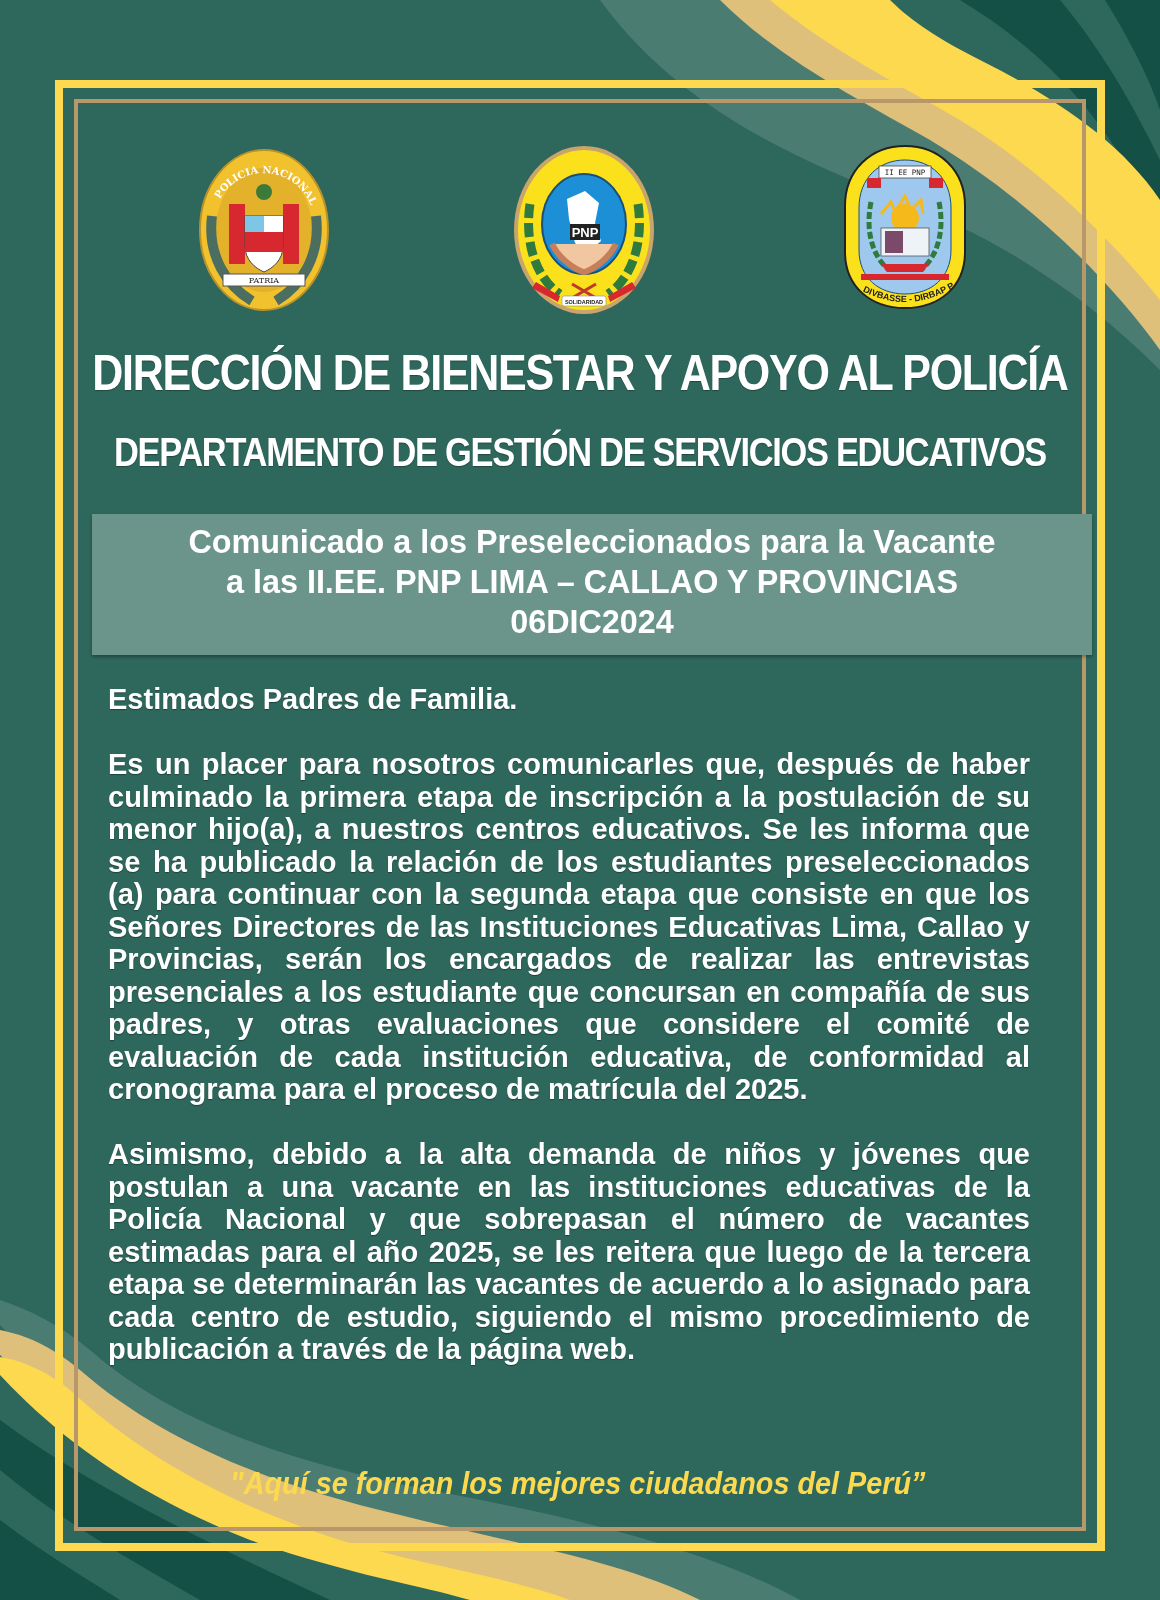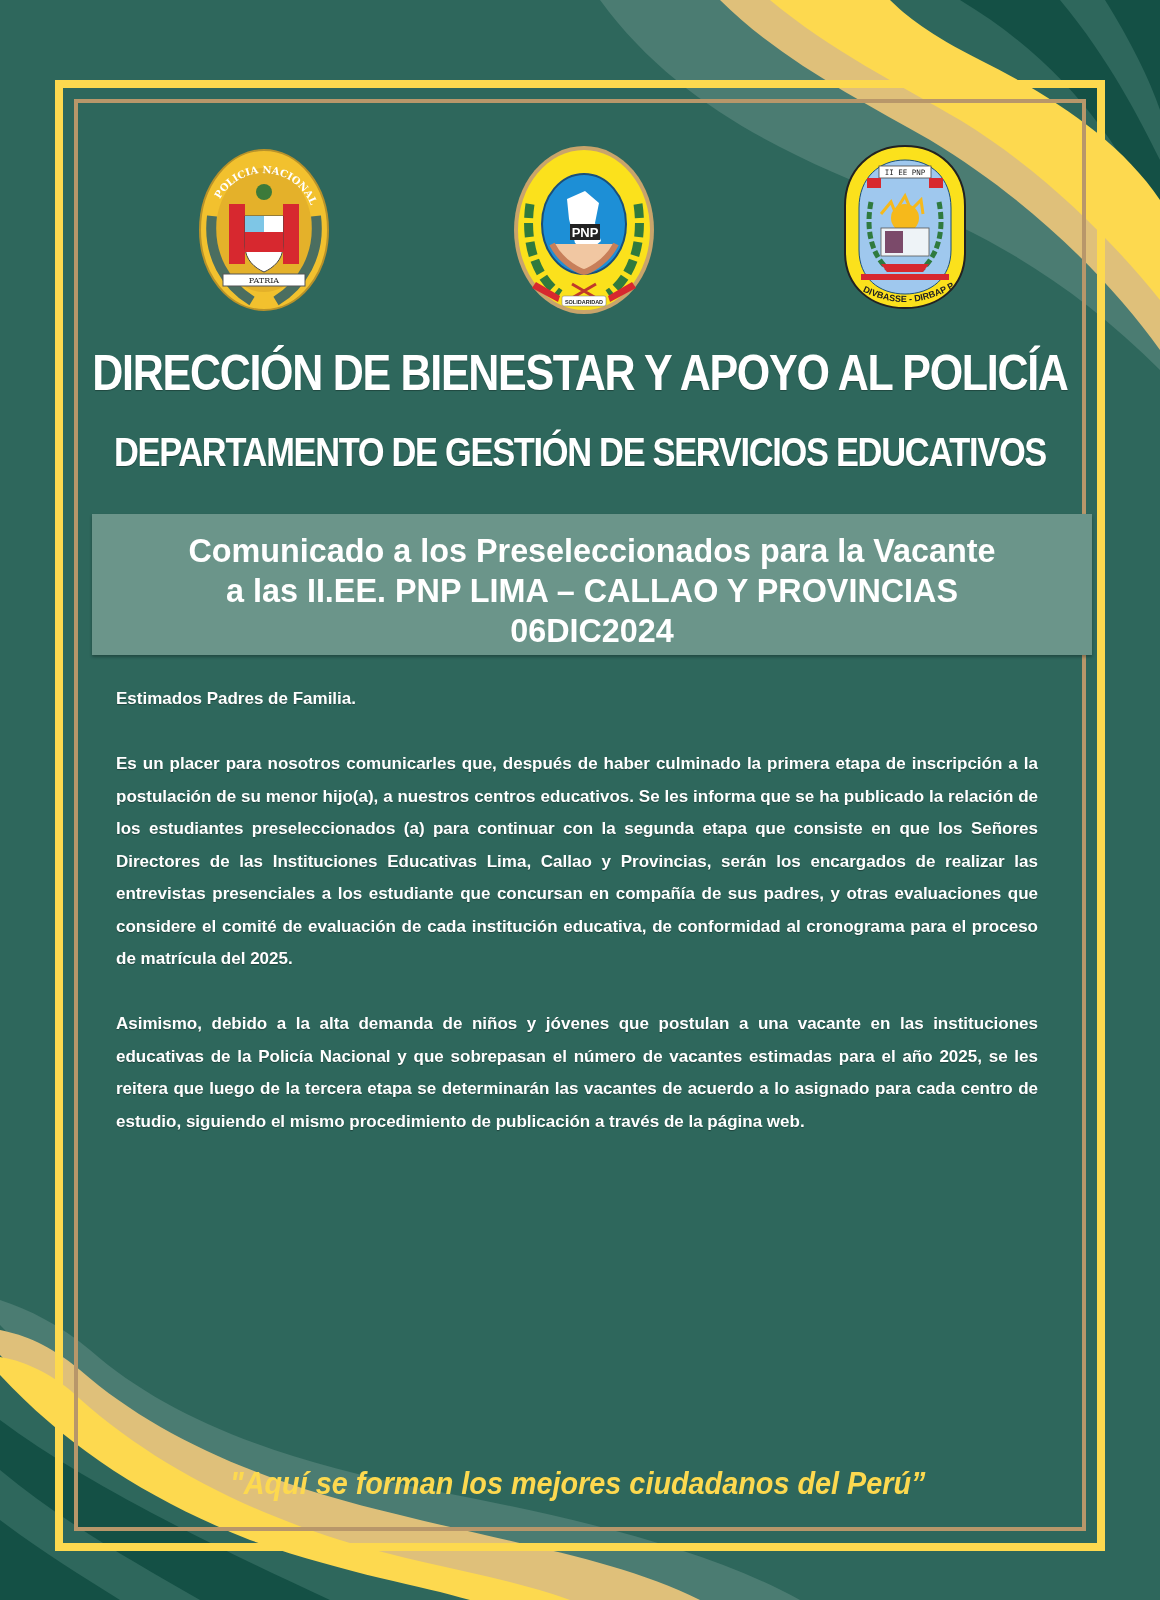--- a/index.html
+++ b/index.html
@@ -3,23 +3,23 @@
 <meta charset="utf-8">
 <style>
   html, body { margin:0; padding:0; }
   body { width:1160px; height:1600px; position:relative; overflow:hidden; background:#2e675c; font-family:"Liberation Sans", sans-serif; }
   .deco { position:absolute; left:0; top:0; width:1160px; height:1600px; pointer-events:none; }
   .frame-outer { position:absolute; left:55px; top:80px; width:1034px; height:1455px; border:8px solid #fdd94f; box-sizing:content-box; }
   .frame-inner { position:absolute; left:74px; top:99px; width:1004px; height:1424px; border:4px solid #b8976a; }
   .logo { position:absolute; }
   .heading1 { position:absolute; left:0; width:1160px; top:344px; text-align:center; color:#fff; font-weight:bold; font-size:50px; letter-spacing:-1.5px; transform:scaleX(0.86); transform-origin:center; font-family:"Liberation Sans", sans-serif; text-shadow:0 1px 1px rgba(0,0,0,0.3); }
   .heading2 { position:absolute; left:0; width:1160px; top:430px; text-align:center; color:#fff; font-weight:bold; font-size:40px; letter-spacing:-1.5px; transform:scaleX(0.86); transform-origin:center; text-shadow:0 1px 1px rgba(0,0,0,0.3); }
-  .banner { position:absolute; left:92px; top:514px; width:1000px; height:141px; background:#6b958a; box-shadow:0 2px 3px rgba(0,0,0,0.3); color:#fff; text-align:center; font-weight:bold; font-size:33px; line-height:40px; padding-top:17px; box-sizing:border-box; }
+  .banner { position:absolute; left:92px; top:514px; width:1000px; height:141px; background:#6b958a; box-shadow:0 2px 3px rgba(0,0,0,0.3); color:#fff; text-align:center; font-weight:bold; font-size:33px; line-height:40px; padding-top:8px; box-sizing:border-box; }
   .banner div { transform:scaleX(0.98); }
-  .body-text { position:absolute; left:116px; width:922px; top:683px; color:#fff; font-weight:bold; font-size:17px; line-height:32.5px; text-align:justify; text-shadow:0 1px 1px rgba(0,0,0,0.35); }
+  .body-text { position:absolute; left:108px; width:922px; top:683px; color:#fff; font-weight:bold; font-size:29px; line-height:32.5px; text-align:justify; text-shadow:0 1px 1px rgba(0,0,0,0.35); }
   .body-text p { margin:0; }
   .body-text .gap { height:32.5px; }
   .slogan { position:absolute; left:230px; top:1465px; width:830px; color:#fdd94f; font-weight:bold; font-style:italic; font-size:32px; transform:scaleX(0.9); transform-origin:left; white-space:nowrap; }
 </style>
 </head>
 <body>
 
 <svg class="deco" viewBox="0 0 1160 1600" xmlns="http://www.w3.org/2000/svg">
 
   <path d="M960,0 C1060,60 1120,140 1160,230 L1160,0 Z" fill="#145045"></path>

